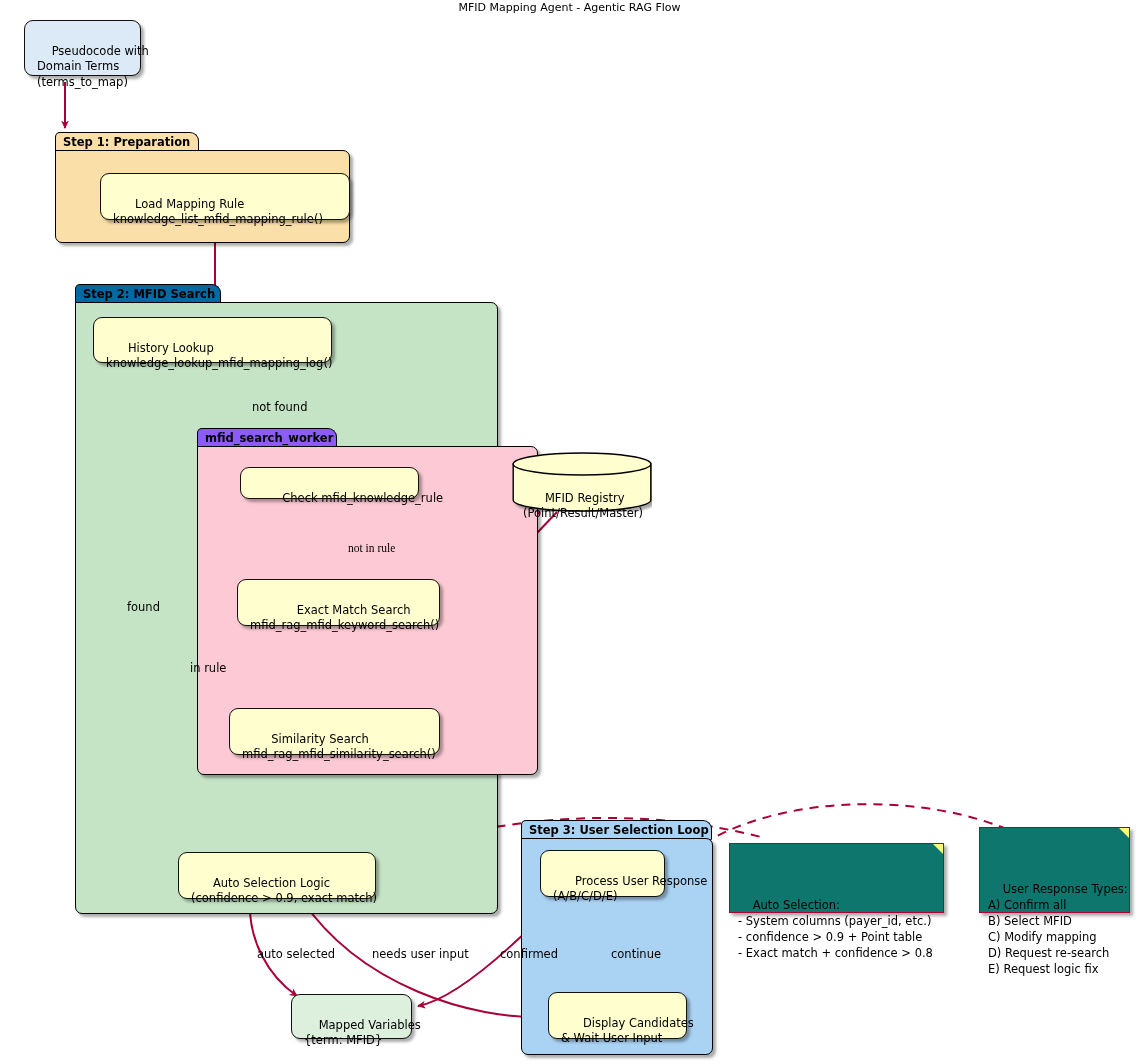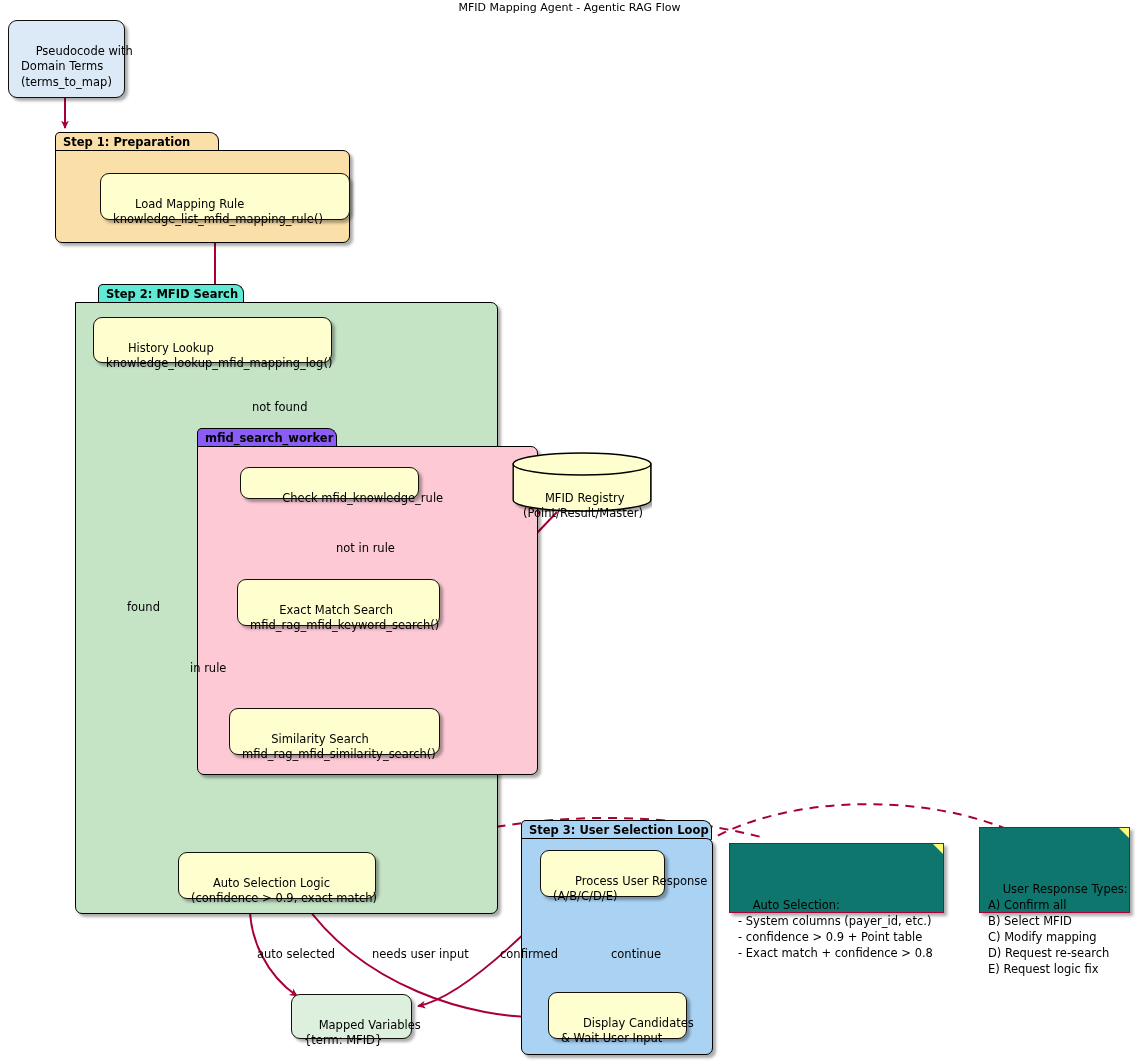--- a/index.html
+++ b/index.html
@@ -183,59 +183,59 @@
 
       <path d="M662,1004 C680,970 672,930 652,904"></path>
     </g>
 
     <g stroke="#A80036" stroke-width="2" fill="none" stroke-dasharray="9,7">
       <path d="M358,865 C470,820 620,800 765,838"></path>
       <path d="M678,862 C760,790 930,790 1022,836"></path>
     </g>
   </svg>
 
-  <div class="node blue" style="left:8px; top:20px; width:117px; height:78px;">
+  <div class="node blue" style="left:24px; top:20px; width:117px; height:56px;">
     <span>Pseudocode with
 Domain Terms
 (terms_to_map)</span>
   </div>
 
   <div class="pkg" style="left:55px; top:132px; width:297px; height:112px;">
-    <div class="pkg-tab" style="background:#FBDFA8; width:164px;">
+    <div class="pkg-tab" style="background:#FBDFA8; width:144px;">
       <span>Step 1: Preparation</span>
     </div>
     <div class="pkg-body" style="top:18px; width:295px; height:93px; background:#FBDFA8;"></div>
     <div class="node yellow" style="left:45px; top:41px; width:250px; height:47px;">
       <span>Load Mapping Rule
 knowledge_list_mfid_mapping_rule()</span>
     </div>
   </div>
 
   <div class="pkg" style="left:75px; top:284px; width:424px; height:631px;">
-    <div class="pkg-tab" style="background:#5eead4; width:146px;margin-left:23px;">
+    <div class="pkg-tab" style="background:#0369a1; width:146px;">
       <span>Step 2: MFID Search</span>
     </div>
     <div class="pkg-body" style="top:18px; width:423px; height:612px; background:#C5E4C6;"></div>
 
     <div class="node yellow" style="left:18px; top:33px; width:239px; height:46px;">
       <span>History Lookup
 knowledge_lookup_mfid_mapping_log()</span>
     </div>
 
     <div class="pkg" style="left:122px; top:144px; width:342px; height:348px;">
       <div class="pkg-tab" style="background:#8b5cf6; width:140px;">
         <span>mfid_search_worker</span>
       </div>
       <div class="pkg-body" style="top:18px; width:341px; height:329px; background:#FCC9D4;"></div>
 
       <div class="node yellow" style="left:43px; top:39px; width:179px; height:32px;">
         <span>Check mfid_knowledge_rule</span>
       </div>
 
-      <div class="node yellow" style="left:40px; top:151px; width:203px; height:47px;">
+      <div class="node yellow" style="left:40px; top:151px; width:203px; height:47px;text-align:center;">
         <span>Exact Match Search
 mfid_rag_mfid_keyword_search()</span>
       </div>
 
       <div class="node yellow" style="left:32px; top:280px; width:211px; height:47px;">
         <span>Similarity Search
 mfid_rag_mfid_similarity_search()</span>
       </div>
     </div>
 
@@ -304,21 +304,21 @@
 D) Request re-search
 E) Request logic fix</span>
   </div>
 
   <div class="edge-label" style="left:209px; top:401px;margin-left:43px;">
     <span>not found</span>
   </div>
   <div class="edge-label" style="left:127px; top:601px;">
     <span>found</span>
   </div>
-  <div class="edge-label" style="left:336px; top:542px;">
+  <div class="edge-label" style="left:348px; top:542px;font-family:Liberation Serif, serif;">
     <span>not in rule</span>
   </div>
   <div class="edge-label" style="left:190px; top:662px;">
     <span>in rule</span>
   </div>
   <div class="edge-label" style="left:257px; top:948px;">
     <span>auto selected</span>
   </div>
   <div class="edge-label" style="left:372px; top:948px;">
     <span>needs user input</span>

